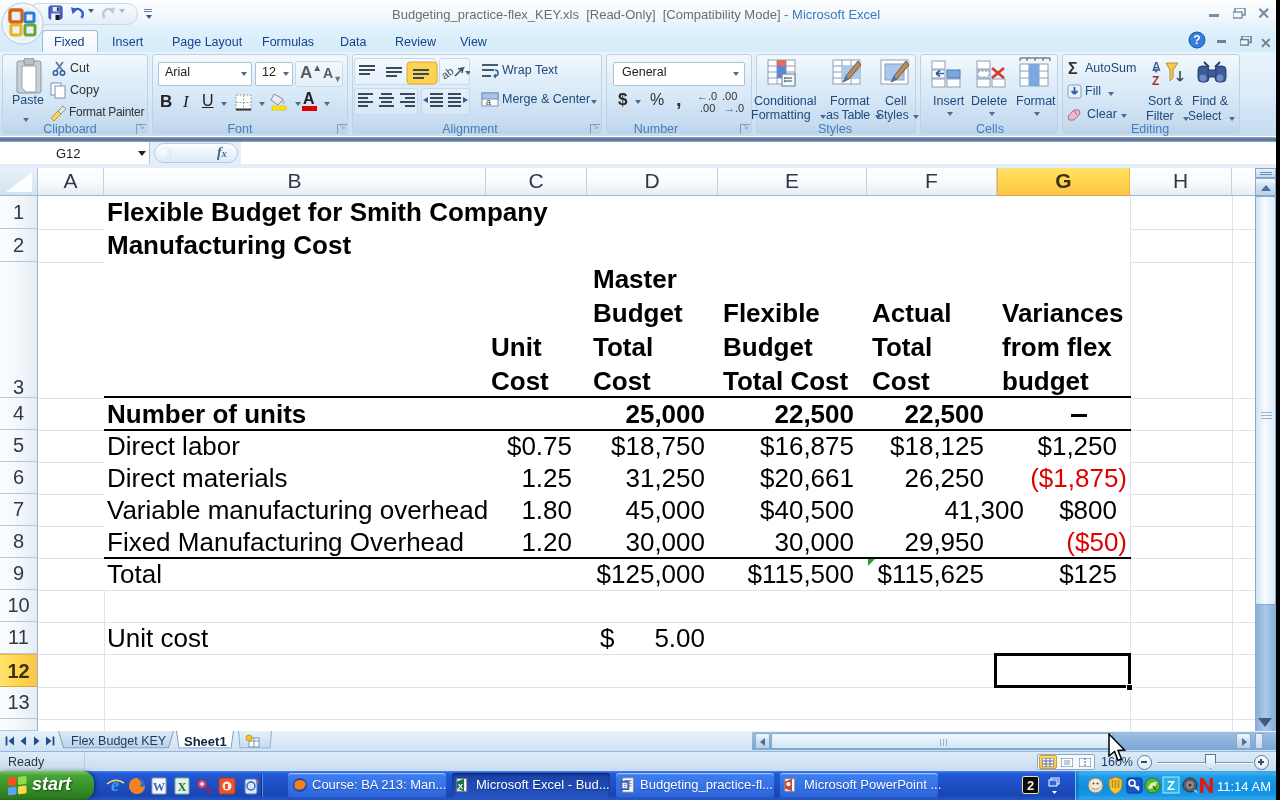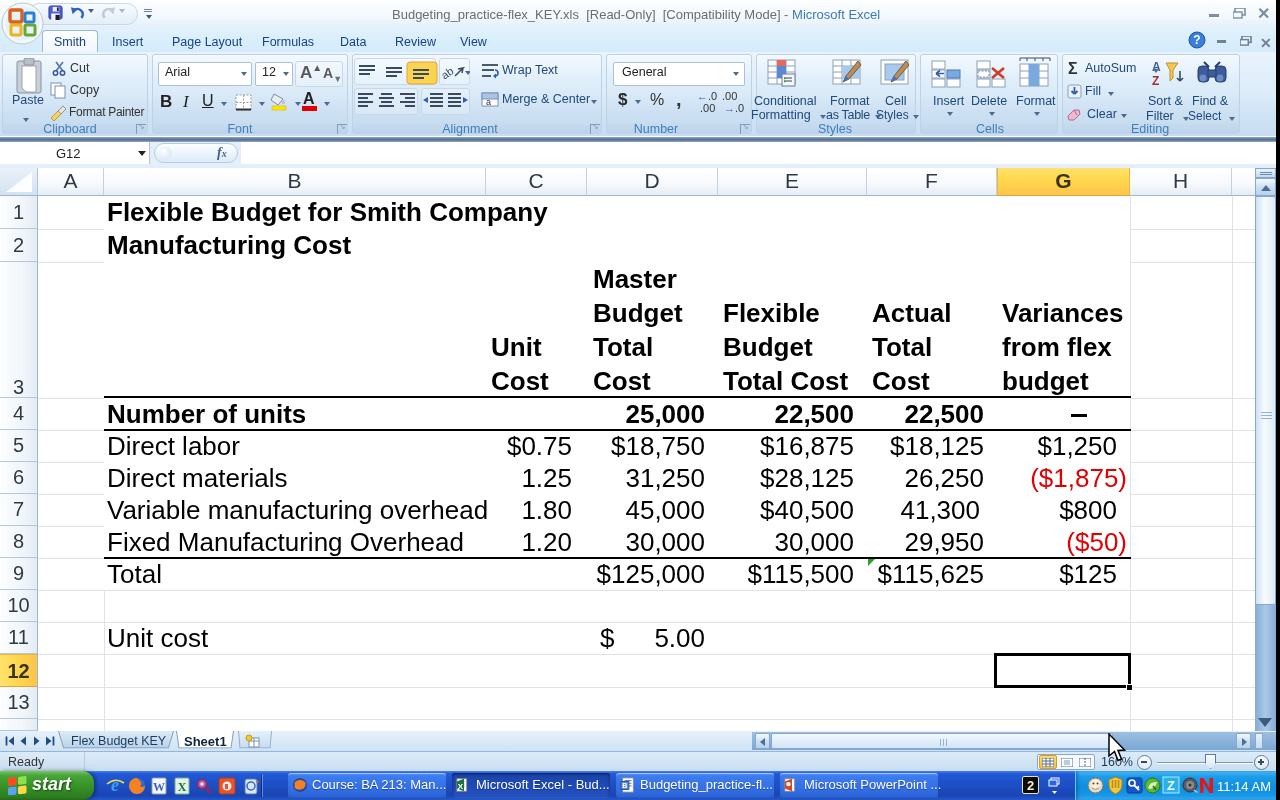--- a/index.html
+++ b/index.html
@@ -89,21 +89,21 @@
 <span class="abs" style="left:88px; top:9px; width:0; height:0; border-left:3.5px solid transparent; border-right:3.5px solid transparent; border-top:4px solid #43608c;"></span>
 <svg class="abs" style="left:102px; top:6px; opacity:.55;" width="14" height="14" viewBox="0 0 16 15">
   <path d="M3 13 A6 6 0 0 1 12 5" fill="none" stroke="#9aa8bc" stroke-width="3"></path>
   <path d="M15 1 L7 3 L13 9 Z" fill="#9aa8bc"></path>
 </svg>
 <span class="abs" style="left:119px; top:9px; width:0; height:0; border-left:3.5px solid transparent; border-right:3.5px solid transparent; border-top:4px solid #a8b6c6;"></span>
 <span class="abs" style="left:144px; top:4px; color:#3b5a82; font-size:11px;">═<br><span style="position:relative; top:-7px; left:2px; display:inline-block; width:0; height:0; border-left:3.5px solid transparent; border-right:3.5px solid transparent; border-top:4px solid #3b5a82;"></span></span>
 
 <div id="tabrow">
   <div class="abs" style="left:42px; top:2px; width:56px; height:22px; background:linear-gradient(#fefefe,#f0f6fb); border:1px solid #9db8d4; border-bottom:none; border-radius:4px 4px 0 0;"></div>
-  <span class="abs" style="left:54px; top:7px; font-size:12.5px; color:#15428b;">Smith</span>
+  <span class="abs" style="left:54px; top:7px; font-size:12.5px; color:#15428b;">Fixed</span>
   <span class="abs" style="left:112px; top:7px; font-size:12.5px; color:#15428b;">Insert</span>
   <span class="abs" style="left:172px; top:7px; font-size:12.5px; color:#15428b;">Page Layout</span>
   <span class="abs" style="left:262px; top:7px; font-size:12.5px; color:#15428b;">Formulas</span>
   <span class="abs" style="left:340px; top:7px; font-size:12.5px; color:#15428b;">Data</span>
   <span class="abs" style="left:395px; top:7px; font-size:12.5px; color:#15428b;">Review</span>
   <span class="abs" style="left:460px; top:7px; font-size:12.5px; color:#15428b;">View</span>
   <svg class="abs" style="left:1188px; top:3px;" width="18" height="18" viewBox="0 0 18 18">
     <circle cx="9" cy="9" r="8" fill="#3a7edb" stroke="#1e56a8"></circle>
     <text x="9" y="13" font-size="12" font-weight="bold" fill="#fff" text-anchor="middle" font-family="Liberation Sans">?</text>
   </svg>
@@ -439,28 +439,28 @@
   <div class="abs" style="left:1071px; top:246px; width:16px; height:3px; background:#000;"></div>
   <div class="cell" style="left:107px; top:262px; height:32px; line-height:32px;">Direct labor</div>
   <div class="num" style="left:420px; top:262px; width:152px;">$0.75</div>
   <div class="num" style="left:500px; top:262px; width:205px;">$18,750</div>
   <div class="num" style="left:650px; top:262px; width:204px;">$16,875</div>
   <div class="num" style="left:780px; top:262px; width:204px;">$18,125</div>
   <div class="num" style="left:940px; top:262px; width:177px;">$1,250</div>
   <div class="cell" style="left:107px; top:294px; height:32px; line-height:32px;">Direct materials</div>
   <div class="num" style="left:420px; top:294px; width:152px;">1.25</div>
   <div class="num" style="left:500px; top:294px; width:205px;">31,250</div>
-  <div class="num" style="left:650px; top:294px; width:204px;">$28,125</div>
+  <div class="num" style="left:650px; top:294px; width:204px;">$20,661</div>
   <div class="num" style="left:780px; top:294px; width:204px;">26,250</div>
   <div class="num red" style="left:940px; top:294px; width:187px;">($1,875)</div>
   <div class="cell" style="left:107px; top:326px; height:32px; line-height:32px;">Variable manufacturing overhead</div>
   <div class="num" style="left:420px; top:326px; width:152px;">1.80</div>
   <div class="num" style="left:500px; top:326px; width:205px;">45,000</div>
   <div class="num" style="left:650px; top:326px; width:204px;">$40,500</div>
-  <div class="num" style="left:776px; top:326px; width:204px;">41,300</div>
+  <div class="num" style="left:820px; top:326px; width:204px;">41,300</div>
   <div class="num" style="left:940px; top:326px; width:177px;">$800</div>
   <div class="cell" style="left:107px; top:358px; height:32px; line-height:32px;">Fixed Manufacturing Overhead</div>
   <div class="num" style="left:420px; top:358px; width:152px;">1.20</div>
   <div class="num" style="left:500px; top:358px; width:205px;">30,000</div>
   <div class="num" style="left:650px; top:358px; width:204px;">30,000</div>
   <div class="num" style="left:780px; top:358px; width:204px;">29,950</div>
   <div class="num red" style="left:940px; top:358px; width:187px;">($50)</div>
   <div class="cell" style="left:107px; top:390px; height:32px; line-height:32px;">Total</div>
   <div class="num" style="left:500px; top:390px; width:205px;">$125,000</div>
   <div class="num" style="left:650px; top:390px; width:204px;">$115,500</div>

